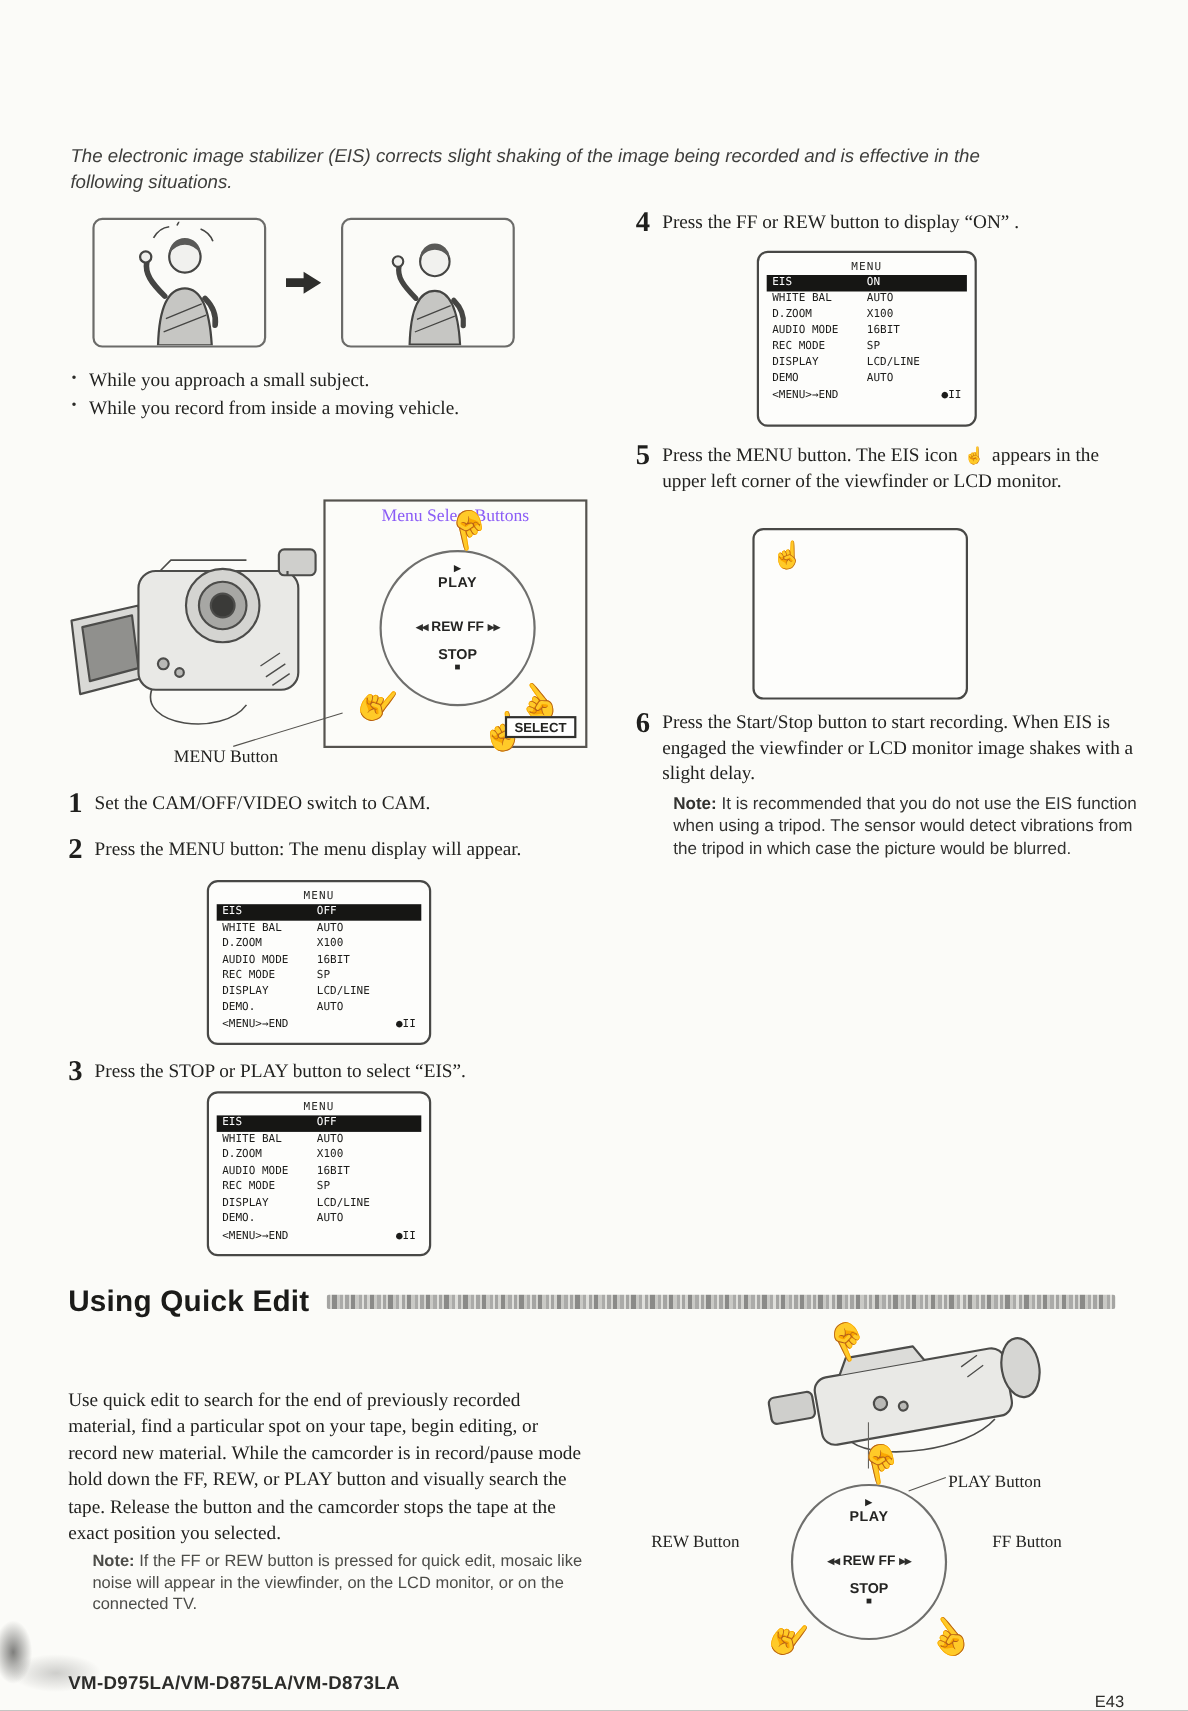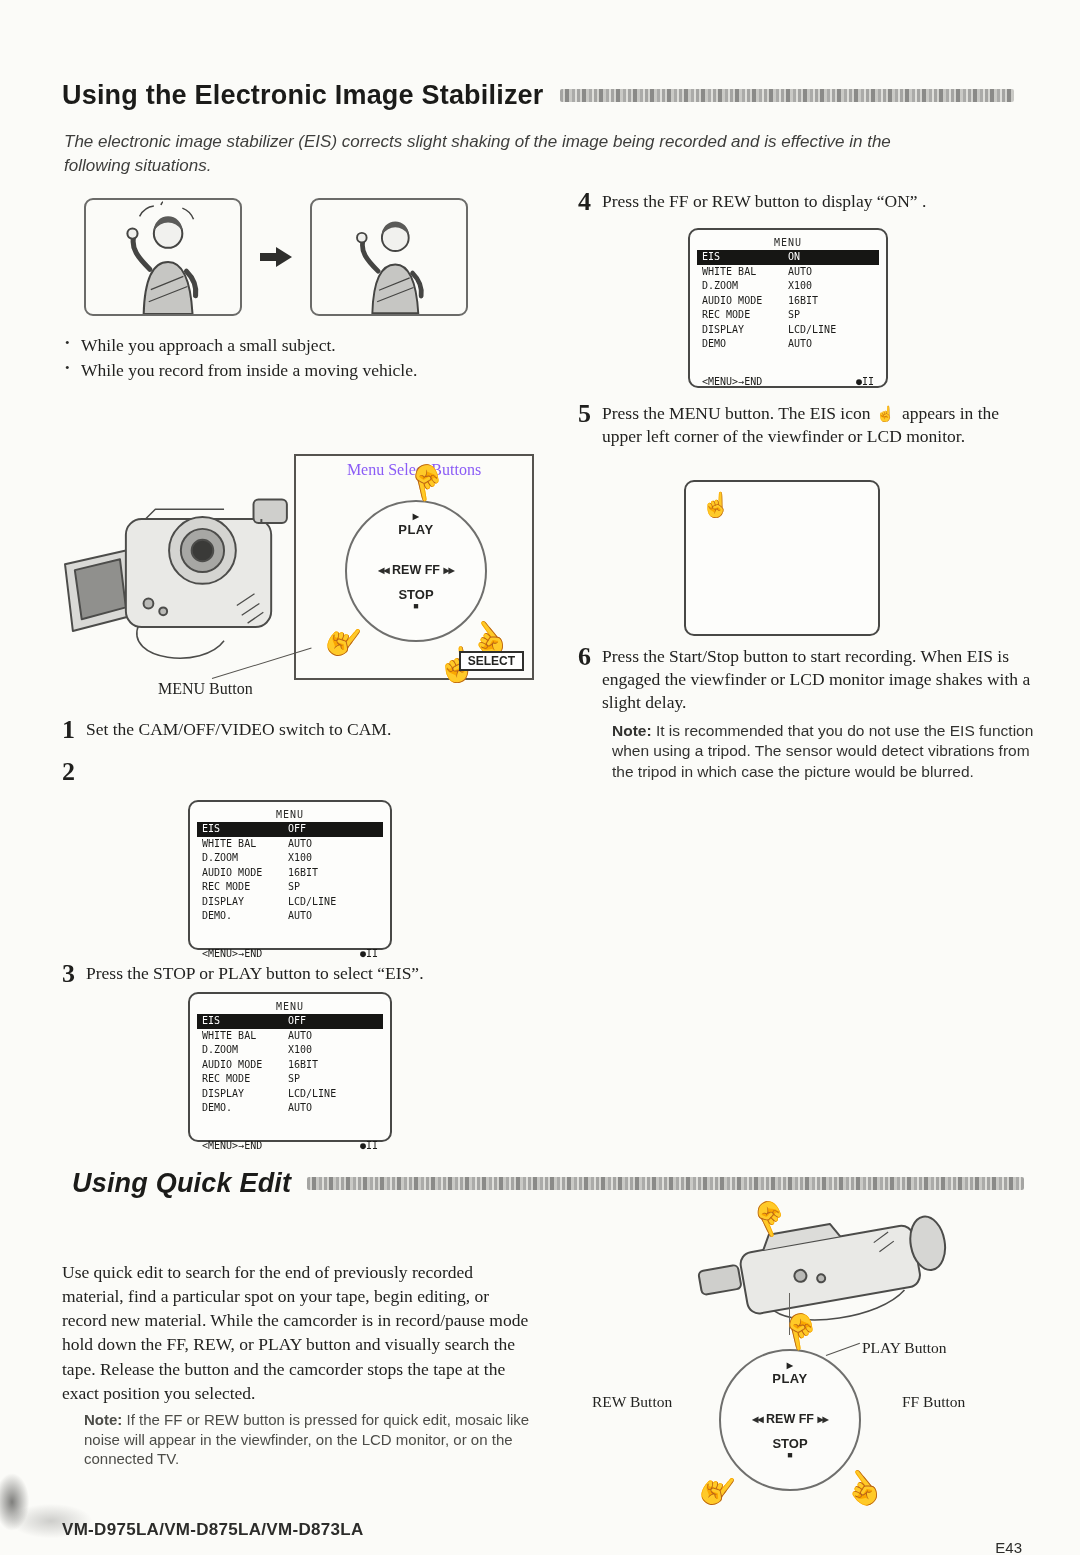--- a/index.html
+++ b/index.html
@@ -40,21 +40,21 @@
   .note { font-family:"Liberation Sans", sans-serif; font-size:15.5px; line-height:1.3; color:#323230; }
   .note .nl { font-weight:bold; }
   .step6-block .note { margin-top:7px; }
 
   
   .menu-screen { position:absolute; border:2px solid #484846; border-radius:10px;
     background:#fdfdfb; font-family:"DejaVu Sans Mono", monospace; color:#1c1c1a; padding:7px 12px 6px; }
   .ms-header { text-align:center; font-size:10px; letter-spacing:1px; margin-bottom:2px; color:#2a2a28; }
   .ms-row { display:grid; grid-template-columns:86px 1fr; font-size:10px; line-height:1.45; white-space:pre; }
   .ms-row.hl { background:#161614; color:#fff; margin:0 -5px; padding:0 5px; }
-  .ms-footer { display:flex; justify-content:space-between; font-size:10px; margin-top:24px; }
+  .ms-footer { display:flex; justify-content:space-between; font-size:10px; margin-top:2px; }
 
   
   .vf-screen { position:absolute; border:2px solid #484846; border-radius:10px; background:#fdfdfb; }
   .vf-screen .hand-ic { position:absolute; left:15px; top:9px; font-size:24px; color:#3a3a38; }
 
   
   .wheel { position:absolute; width:170px; height:170px; font-family:"Liberation Sans", sans-serif; }
   .wheel .ring { position:absolute; inset:14px; border:2.5px solid #6f6f6d; border-radius:50%; background:rgba(255,255,255,.35); }
   .w-play { position:absolute; top:27px; left:0; right:0; text-align:center; font-weight:bold; font-size:13px; letter-spacing:.5px; color:#242422; }
   .w-play .tri { display:block; font-size:8px; line-height:1; margin-bottom:1px; }
@@ -90,24 +90,20 @@
   .footer-page { font-family:"Liberation Sans", sans-serif; font-size:15px; color:#2c2c2a;margin-top:16px; }
 
   
   .smudge { position:absolute; pointer-events:none; }
 </style>
 </head>
 <body>
 
 <div class="page">
 
-  <div class="sec-title" style="left:62px; top:80px; width:952px;">
-    <span class="t">Using the Electronic Image Stabilizer</span>
-    <span class="strip"></span>
-  </div>
 
   <p class="intro abs" style="left:64px; top:130px; width:884px;">The electronic image stabilizer (EIS) corrects slight shaking of the image being recorded and is effective in the following situations.</p>
 
   <div class="illus-row abs" style="left:84px; top:198px;">
     <div class="illus-box">
       <svg viewBox="0 0 150 112" width="154" height="114">
         <g stroke="#454543" stroke-width="2" fill="none">
           <path d="M52 16 q5 -9 14 -10 M94 8 q8 3 11 11 M73 5 q1 -3 2 -3" stroke-width="1.5"></path>
           <path d="M62 68 C50 56 44 48 46 37" stroke-width="5" stroke-linecap="round"></path>
           <circle cx="45" cy="33" r="5" fill="#efefec"></circle>
@@ -190,20 +186,21 @@
     <span class="diagram-label" style="left:96px; top:228px;">MENU Button</span>
   </div>
 
   <div class="step" style="left:62px; top:718px; width:470px;">
     <span class="n">1</span>
     <span class="t">Set the CAM/OFF/VIDEO switch to CAM.</span>
   </div>
 
   <div class="step" style="left:62px; top:760px; width:440px;">
     <span class="n">2</span>
+    <span class="t">Press the MENU button: The menu display will appear.</span>
   </div>
 
   <div class="menu-screen" style="left:188px; top:800px; width:204px; height:150px;">
       <div class="ms-header">MENU</div>
       <div class="ms-row hl"><span class="ms-lab">EIS</span><span class="ms-val">OFF</span></div>
       <div class="ms-row"><span class="ms-lab">WHITE BAL</span><span class="ms-val">AUTO</span></div>
       <div class="ms-row"><span class="ms-lab">D.ZOOM</span><span class="ms-val">X100</span></div>
       <div class="ms-row"><span class="ms-lab">AUDIO MODE</span><span class="ms-val">16BIT</span></div>
       <div class="ms-row"><span class="ms-lab">REC MODE</span><span class="ms-val">SP</span></div>
       <div class="ms-row"><span class="ms-lab">DISPLAY</span><span class="ms-val">LCD/LINE</span></div>
@@ -271,21 +268,21 @@
     <div class="step" style="position:relative;">
       <span class="n">6</span>
       <span class="t">Press the Start/Stop button to start recording. When EIS is engaged the viewfinder or LCD monitor image shakes with a slight delay.</span>
     </div>
     <p class="note" style="margin-left:34px;">
       <span class="nl">Note:</span>
       <span>It is recommended that you do not use the EIS function when using a tripod. The sensor would detect vibrations from the tripod in which case the picture would be blurred.</span>
     </p>
   </div>
 
-  <div class="sec-title" style="left:72px; top:1168px; width:952px;font-style:italic;">
+  <div class="sec-title" style="left:62px; top:1168px; width:952px;">
     <span class="t">Using Quick Edit</span>
     <span class="strip"></span>
   </div>
 
   <div class="abs" style="left:62px; top:1212px; width:474px;">
     <p class="qe-body">Use quick edit to search for the end of previously recorded material, find a particular spot on your tape, begin editing, or record new material. While the camcorder is in record/pause mode hold down the FF, REW, or PLAY button and  visually search the tape. Release the button and the camcorder stops the tape at the exact position you selected.</p>
     <p class="qe-note">
       <span class="nl">Note:</span>
       <span>If the FF or REW button is pressed for quick edit, mosaic like noise will appear in the viewfinder, on the LCD monitor, or on the connected TV.</span>
     </p>

